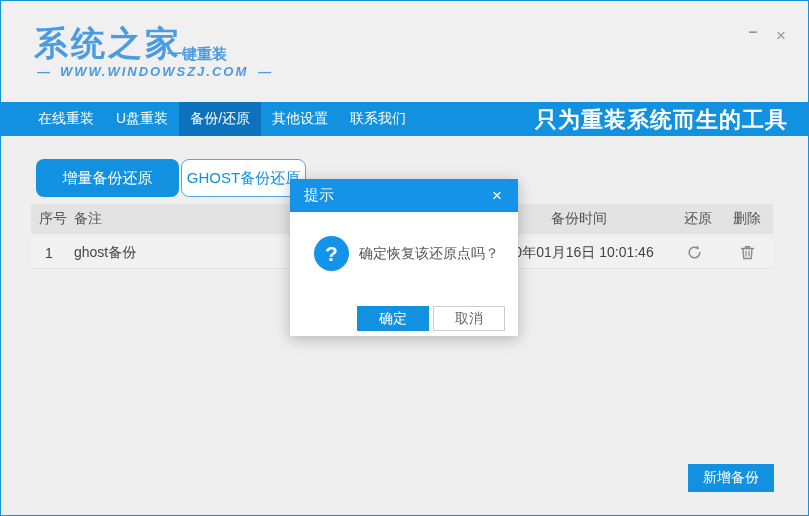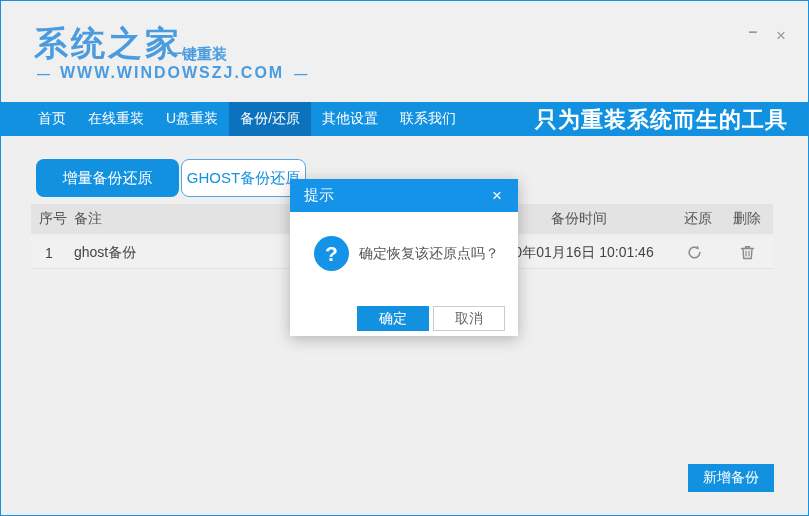--- a/index.html
+++ b/index.html
@@ -7,21 +7,21 @@
   .window {
     position:relative; width:809px; height:516px;
     background:#efefef; border:1px solid #1591e0; overflow:hidden;
   }
   
   .header { position:absolute; left:0; top:0; width:100%; height:101px; background:#f0f0f0; }
   .logo-title { position:absolute; left:33px; top:20px; font-size:34px; font-weight:bold; color:#4a9be0; letter-spacing:3px; }
   .logo-subtitle { position:absolute; left:166px; top:44px; font-size:15px; font-weight:bold; color:#4a9be0; }
   .website-row { position:absolute; left:36px; top:63px; display:flex; align-items:center; gap:10px; color:#4a9be0; }
   .website-dash { font-size:13px; font-weight:bold; }
-  .website-text { font-size:16px; font-weight:bold; letter-spacing:2px; }
+  .website-text { font-size:13px; font-weight:bold; letter-spacing:2px;font-style:italic; }
   .win-btn { position:absolute; top:26px; width:18px; height:18px; display:flex; align-items:center; justify-content:center; color:#999; cursor:pointer; }
   .win-min { right:46px; font-size:16px; font-weight:bold; top:22px;}
   .win-close { right:18px; font-size:17px; }
   
   .nav { position:absolute; left:0; top:101px; width:100%; height:34px; background:#1291e1; display:flex; align-items:stretch; padding-left:26px; }
   .nav-item { color:#fff; font-size:14px; padding:0 11px; display:flex; align-items:center; cursor:pointer; white-space:nowrap; }
   .nav-item.active { background:#0d72bd; }
   .slogan { position:absolute; right:20px; top:104px; font-size:22px; font-weight:bold; color:#fff; letter-spacing:1px; }
   
   .tab { position:absolute; top:158px; height:38px; display:flex; align-items:center; justify-content:center; font-size:15px; cursor:pointer;border-radius:8px; }
@@ -64,21 +64,20 @@
     <div class="website-row">
       <span class="website-dash">—</span>
       <span class="website-text">WWW.WINDOWSZJ.COM</span>
       <span class="website-dash">—</span>
     </div>
     <div class="win-btn win-min">–</div>
     <div class="win-btn win-close">×</div>
   </div>
 
   <div class="nav">
-    <div class="nav-item">首页</div>
     <div class="nav-item">在线重装</div>
     <div class="nav-item">U盘重装</div>
     <div class="nav-item active">备份/还原</div>
     <div class="nav-item">其他设置</div>
     <div class="nav-item">联系我们</div>
   </div>
   <div class="slogan">只为重装系统而生的工具</div>
 
   <div class="tab tab-blue tab1">增量备份还原</div>
   <div class="tab tab-selected tab2">GHOST备份还原</div>

